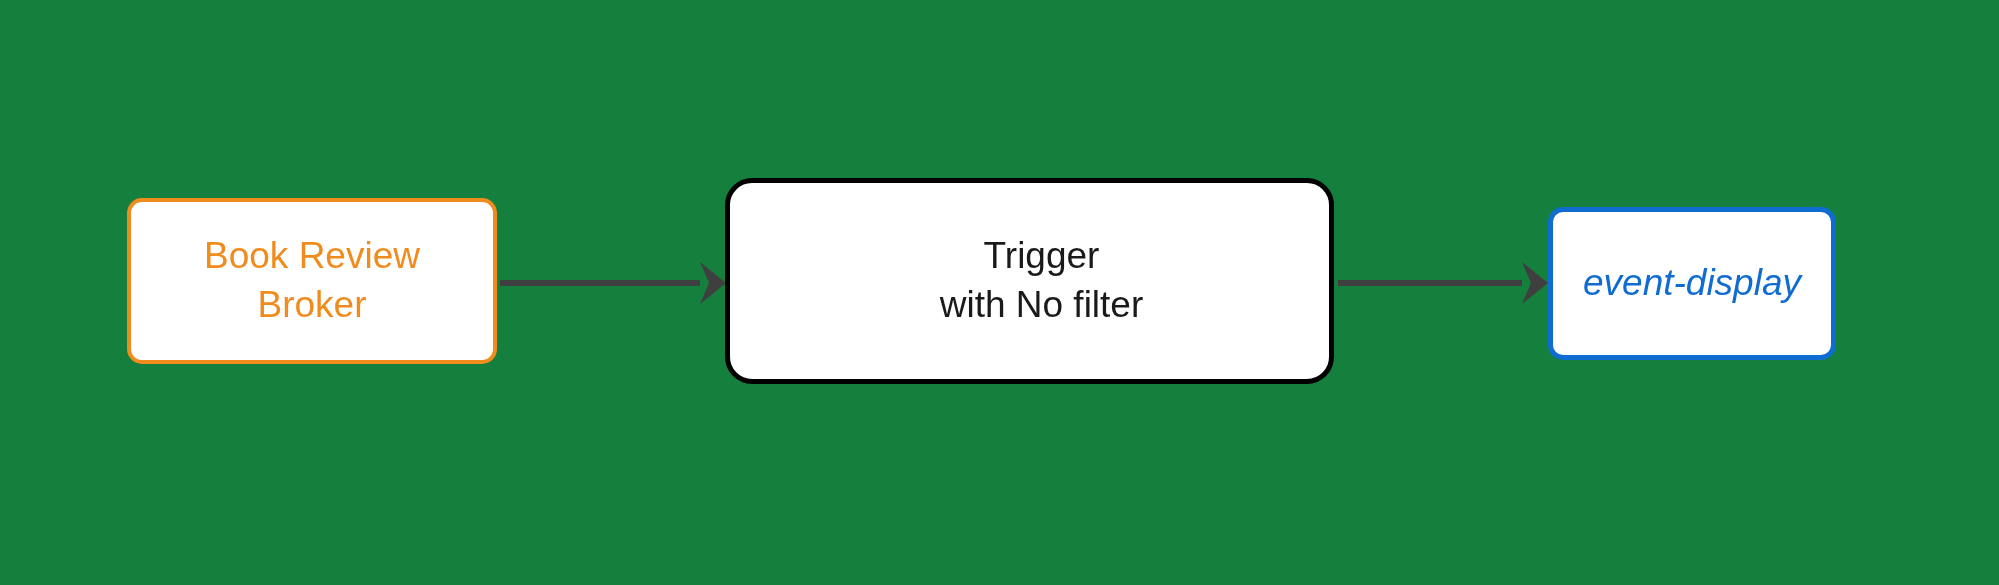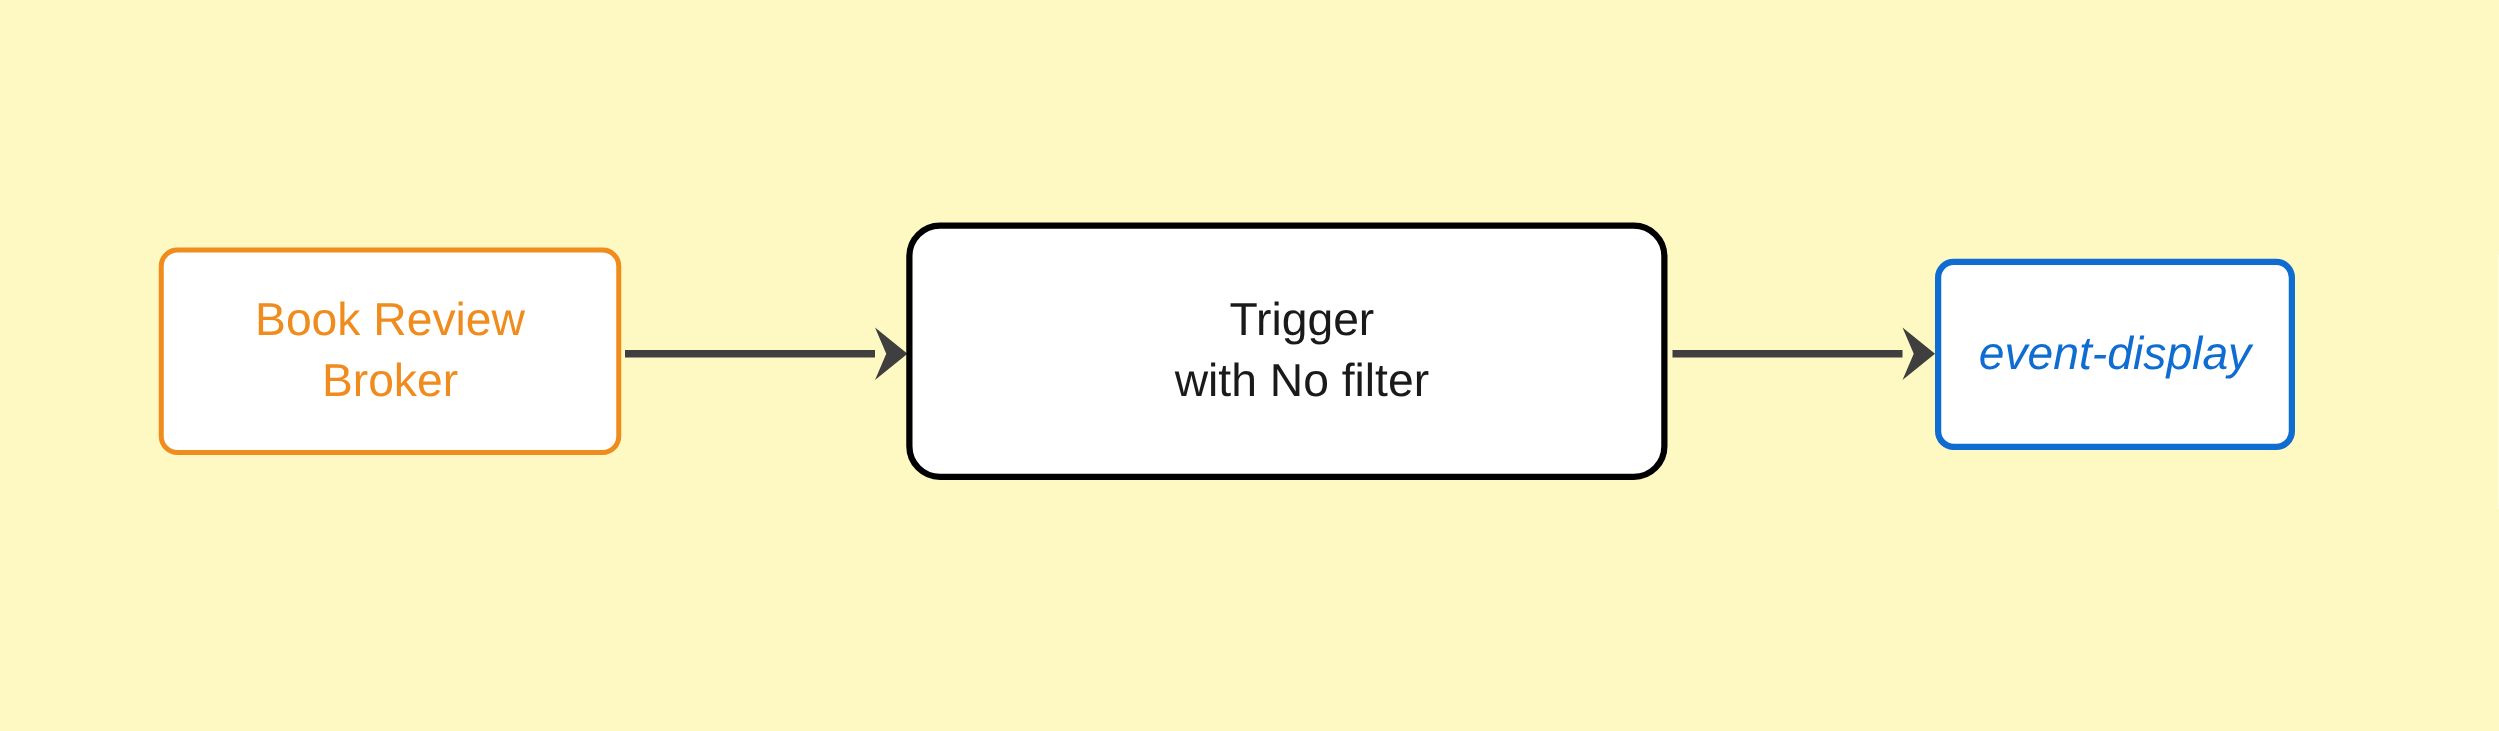--- a/index.html
+++ b/index.html
@@ -8,21 +8,21 @@
     background: #ffffff;
   }
   body {
     font-family: "Liberation Sans", sans-serif;
   }
 
   #canvas {
     position: relative;
     width: 1999px;
     height: 585px;
-    background: #fef9c3;
+    background: #15803d;
     overflow: hidden;
   }
 
   
   .node {
     position: absolute;
     box-sizing: border-box;
     background: #ffffff;
     display: flex;
     align-items: center;

